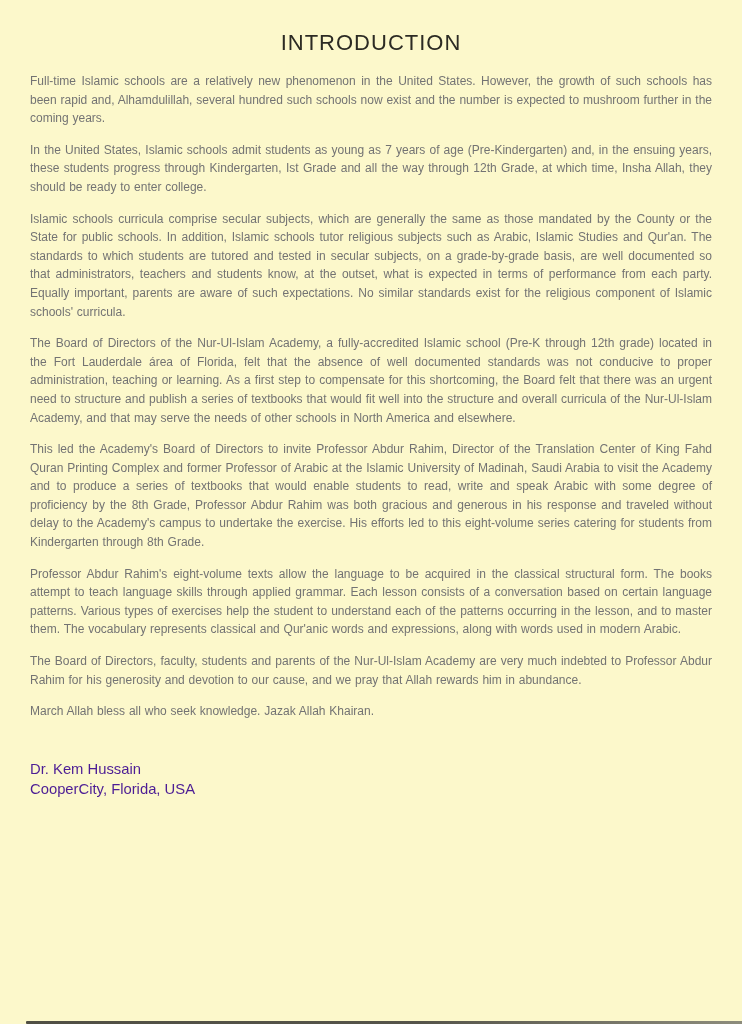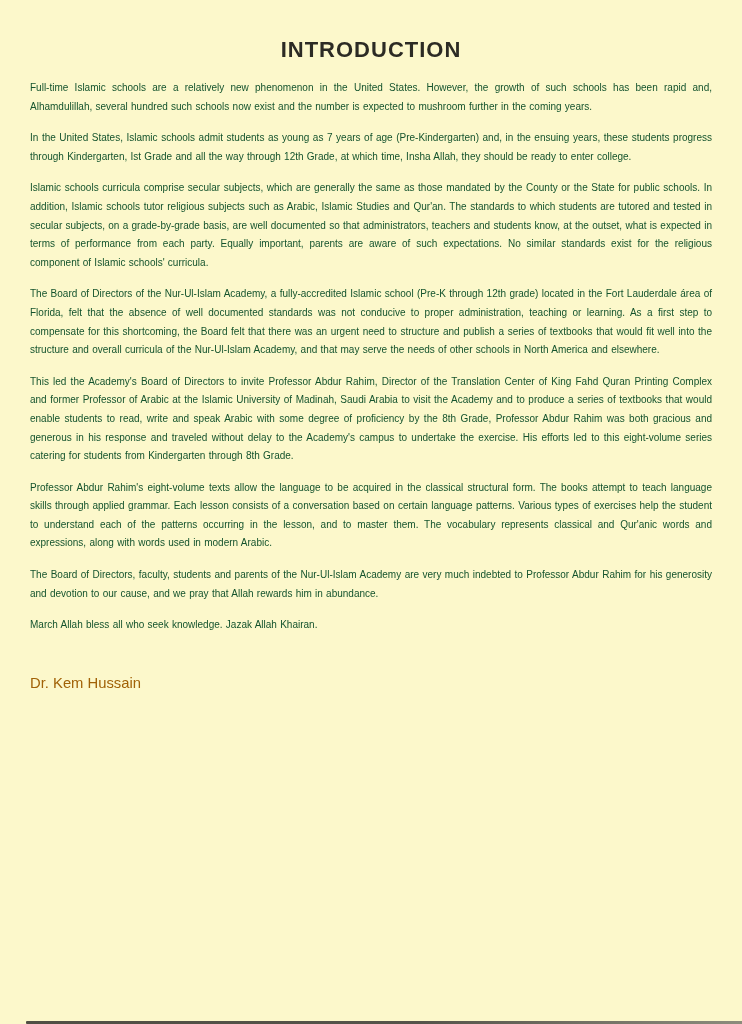--- a/index.html
+++ b/index.html
@@ -15,43 +15,43 @@
   }
   .page {
     position: relative;
     box-sizing: border-box;
     width: 742px;
     height: 1024px;
     padding: 14px 30px 0 30px;
     background: #fcf8cb;
   }
   .page-title {
-    margin: 23px 0 16px 0;
+    margin: 16px 0 16px 0;
     text-align: center;
     font-size: 22px;
-    font-weight: 700;
+    font-weight: 400;
     letter-spacing: 1px;
     color: #2c2b24;
   }
   .para {
     margin: 0 0 13px 0;
-    font-size: 10px;
+    font-size: 12px;
     line-height: 18.6px;
     text-align: justify;
-    color: #14532d;
+    color: #737373;
     word-spacing: 0.5px;
   }
   .para.last-single {
     text-align: left;
   }
   .signature-block {
     margin-top: 38px;
     font-size: 14.8px;
     line-height: 20.5px;
-    color: #a16207;
+    color: #4c1d95;
   }
   .page-bottom-edge {
     position: absolute;
     left: 26px;
     right: 0;
     bottom: 0;
     height: 3px;
     background: linear-gradient(to right, #504f44 0%, #55544a 55%, #8d8c7c 100%);
     border-radius: 1px 0 0 1px;
   }
@@ -67,17 +67,18 @@
   <p class="para">In the United States, Islamic schools admit students as young as 7 years of age (Pre-Kindergarten) and, in the ensuing years, these students progress through Kindergarten, Ist Grade and all the way through 12th Grade, at which time, Insha Allah, they should be ready to enter college.</p>
   <p class="para">Islamic schools curricula comprise secular subjects, which are generally the same as those mandated by the County or the State for public schools. In addition, Islamic schools tutor religious subjects such as Arabic, Islamic Studies and Qur'an. The standards to which students are tutored and tested in secular subjects, on a grade-by-grade basis, are well documented so that administrators, teachers and students know, at the outset, what is expected in terms of performance from each party. Equally important, parents are aware of such expectations. No similar standards exist for the religious component of Islamic schools' curricula.</p>
   <p class="para">The Board of Directors of the Nur-Ul-Islam Academy, a fully-accredited Islamic school (Pre-K through 12th grade) located in the Fort Lauderdale área of Florida, felt that the absence of well documented standards was not conducive to proper administration, teaching or learning. As a first step to compensate for this shortcoming, the Board felt that there was an urgent need to structure and publish a series of textbooks that would fit well into the structure and overall curricula of the Nur-Ul-Islam Academy, and that may serve the needs of other schools in North America and elsewhere.</p>
   <p class="para">This led the Academy's Board of Directors to invite Professor Abdur Rahim, Director of the Translation Center of King Fahd Quran Printing Complex and former Professor of Arabic at the Islamic University of Madinah, Saudi Arabia to visit the Academy and to produce a series of textbooks that would enable students to read, write and speak Arabic with some degree of proficiency by the 8th Grade, Professor Abdur Rahim was both gracious and generous in his response and traveled without delay to the Academy's campus to undertake the exercise. His efforts led to this eight-volume series catering for students from Kindergarten through 8th Grade.</p>
   <p class="para">Professor Abdur Rahim's eight-volume texts allow the language to be acquired in the classical structural form. The books attempt to teach language skills through applied grammar. Each lesson consists of a conversation based on certain language patterns. Various types of exercises help the student to understand each of the patterns occurring in the lesson, and to master them. The vocabulary represents classical and Qur'anic words and expressions, along with words used in modern Arabic.</p>
   <p class="para">The Board of Directors, faculty, students and parents of the Nur-Ul-Islam Academy are very much indebted to Professor Abdur Rahim for his generosity and devotion to our cause, and we pray that Allah rewards him in abundance.</p>
   <p class="para last-single">March Allah bless all who seek knowledge. Jazak Allah Khairan.</p>
 
   <div class="signature-block">
     <div>Dr. Kem Hussain</div>
+    <div>CooperCity, Florida, USA</div>
   </div>
 
   <div class="page-bottom-edge"></div>
 
 </div>
 
 </body></html>

